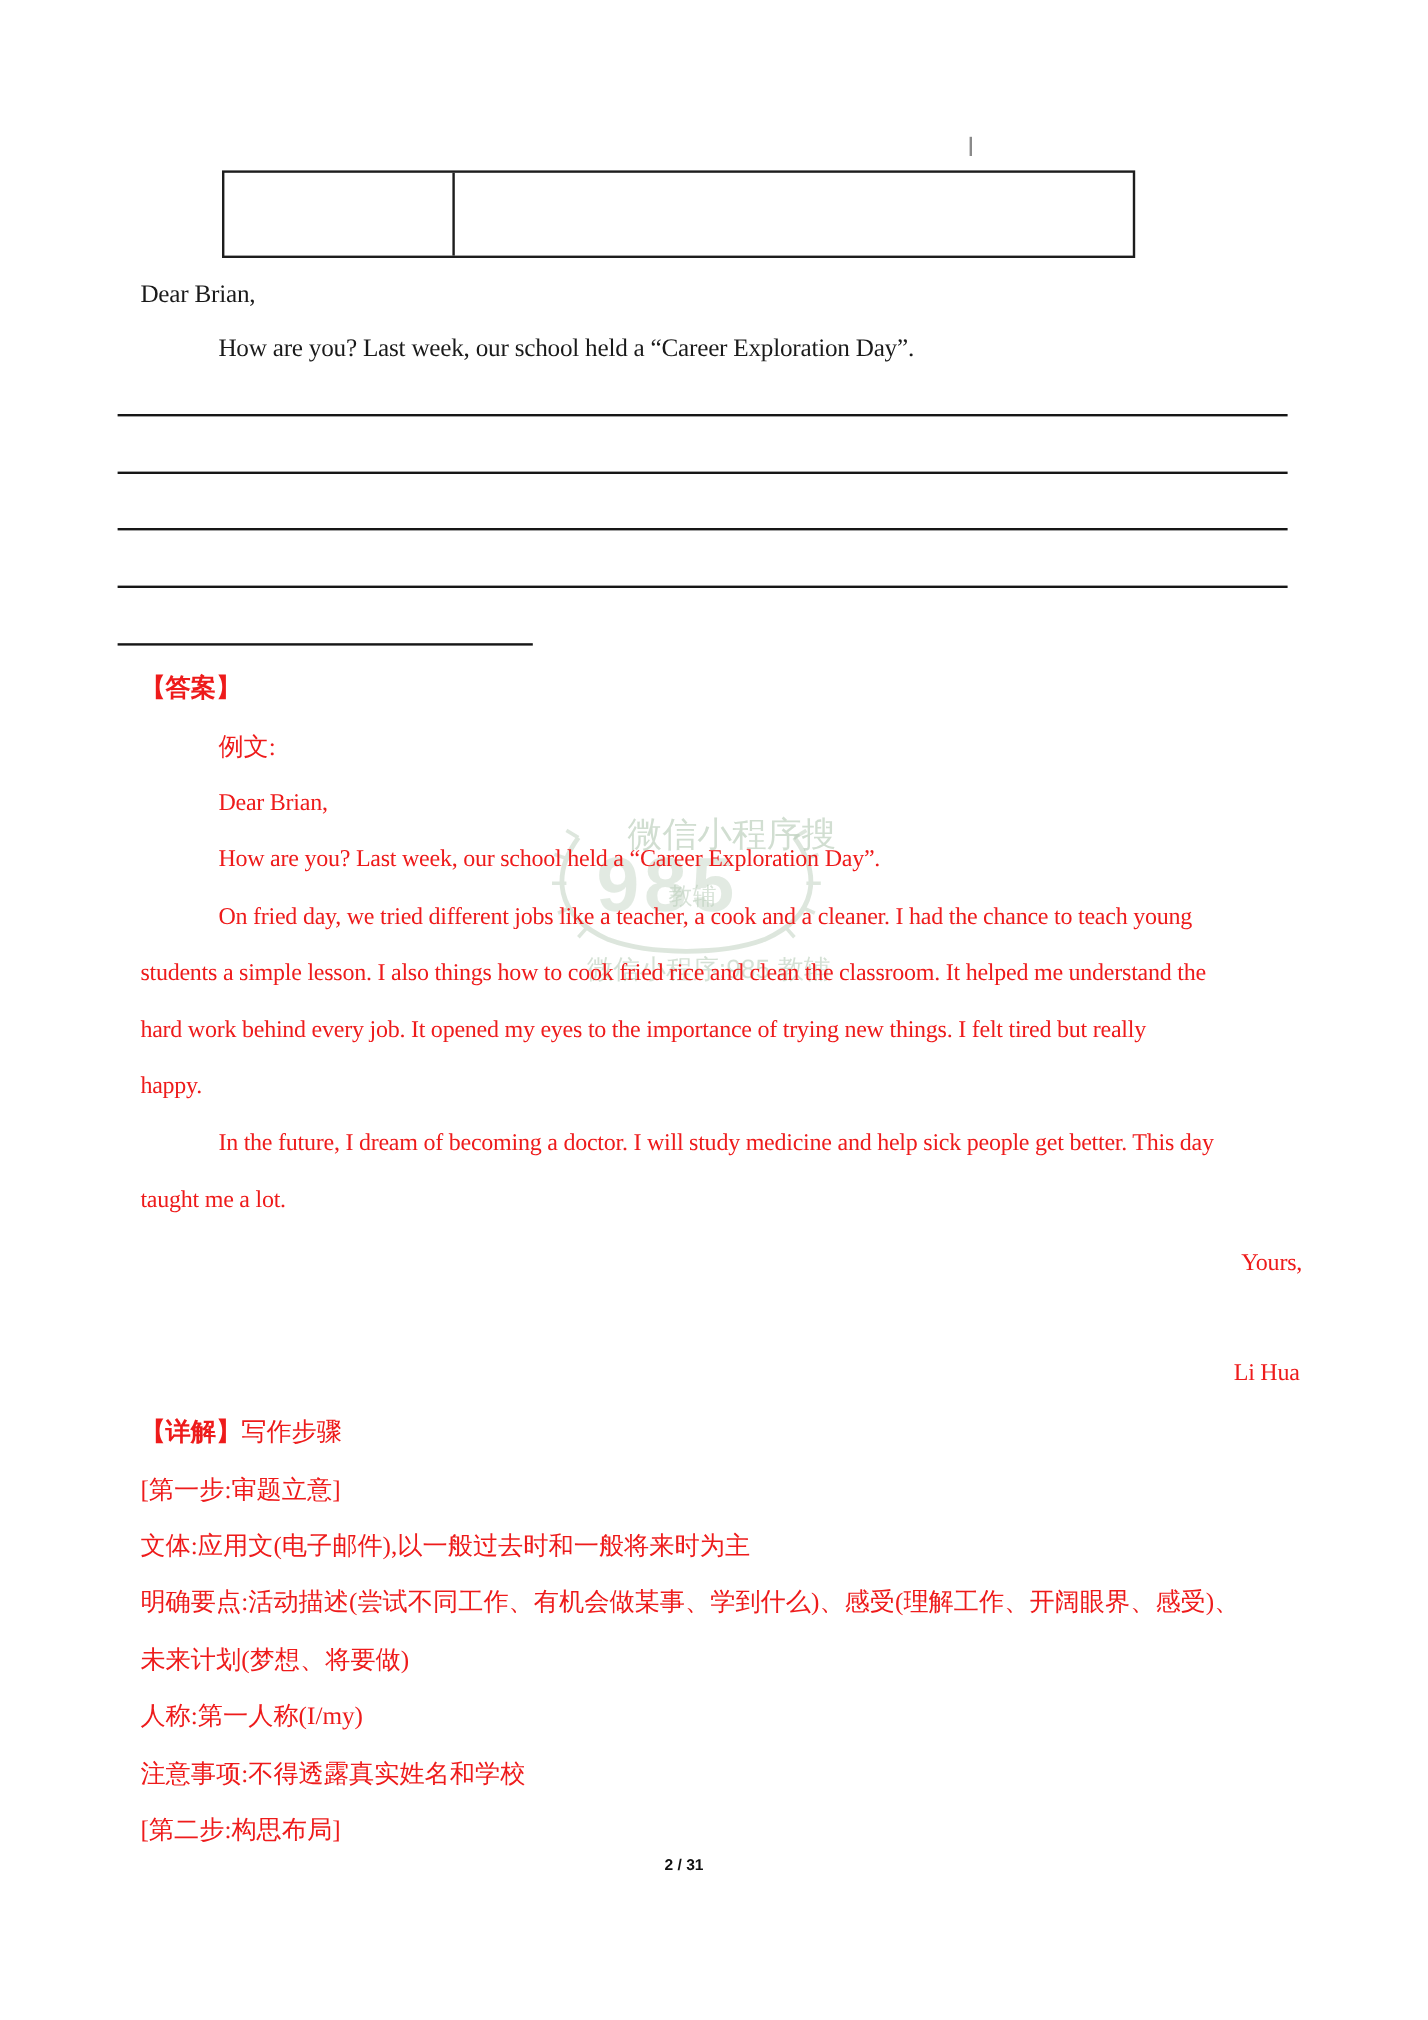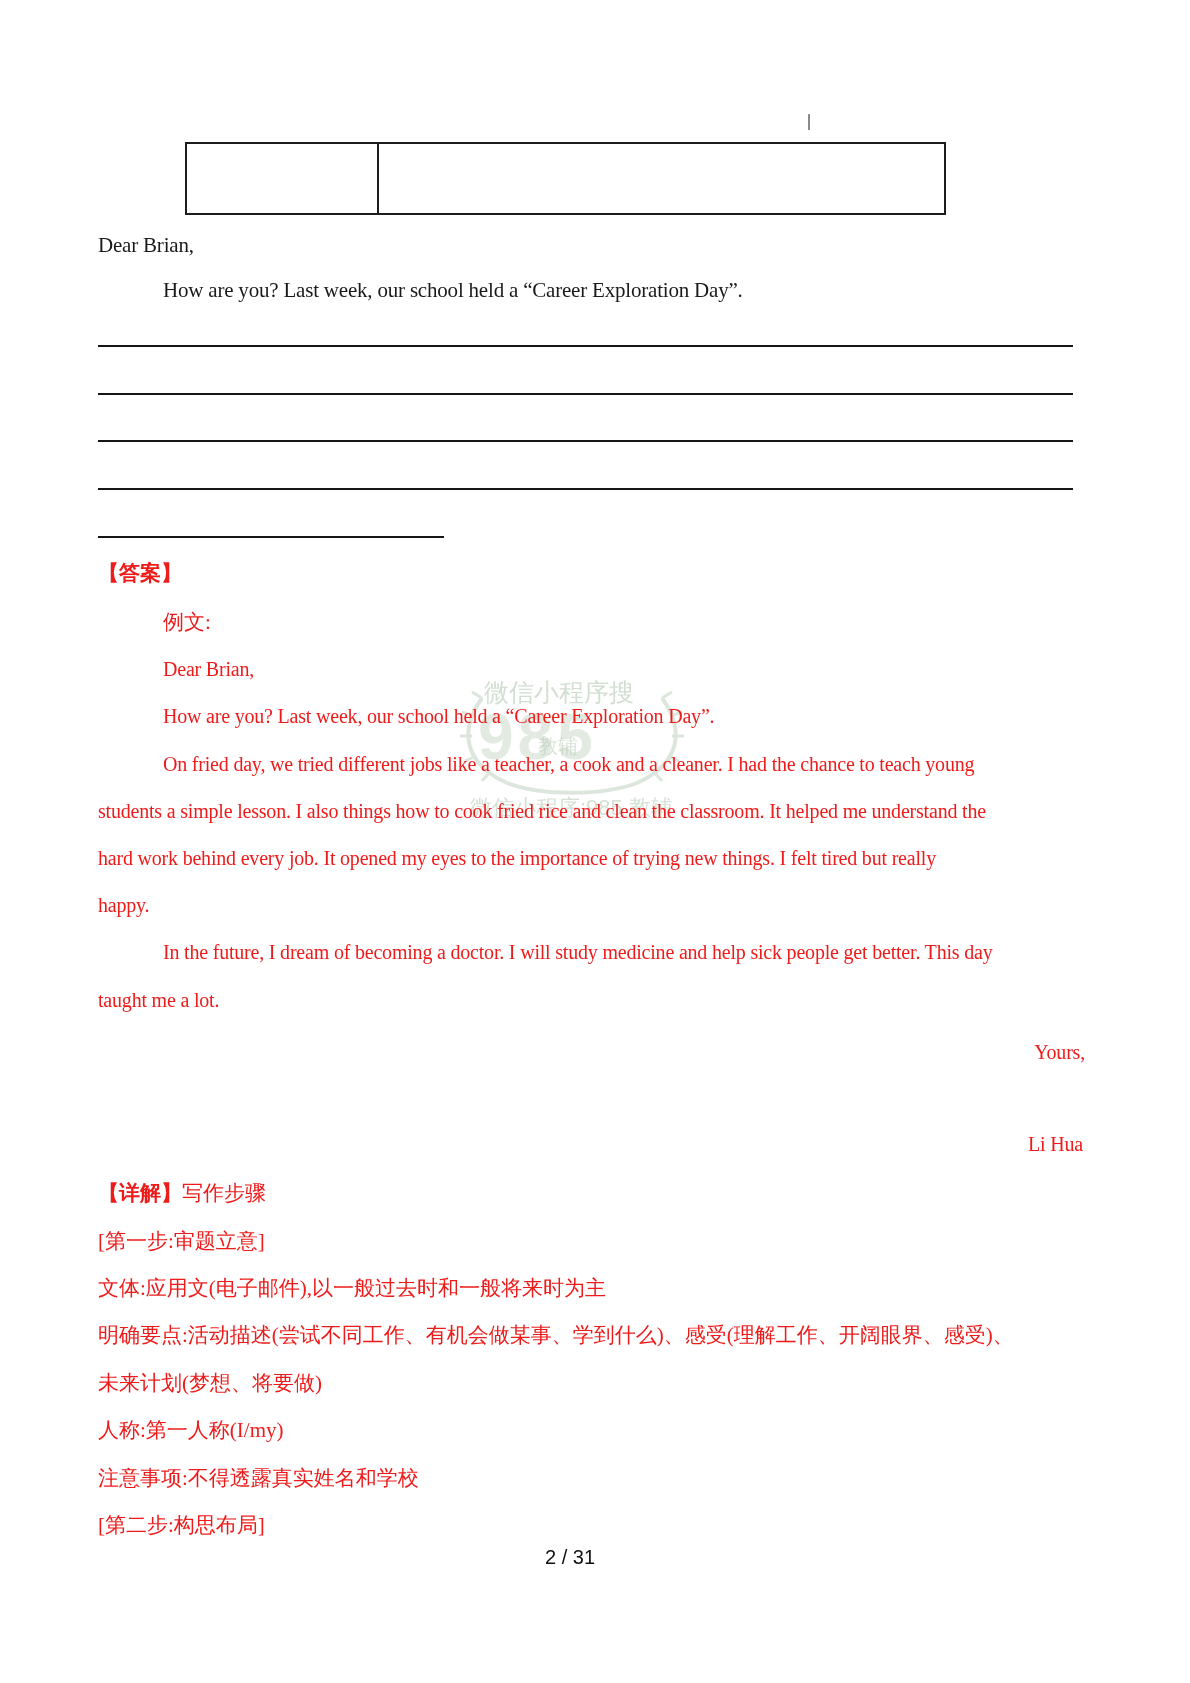--- a/index.html
+++ b/index.html
@@ -9,21 +9,21 @@
     --wm:#b9cdb9;
   }
   html,body{margin:0;padding:0;background:#ffffff;}
   .page{
     position:relative;
     width:1190px;height:1683px;
     background:#ffffff;
     overflow:hidden;
     font-family:"Liberation Serif","DejaVu Serif",serif;
   }
-  .abs{position:absolute;white-space:nowrap;}
+  .abs{position:absolute;white-space:nowrap;margin-left:19px;}
   .en{font-size:20px;line-height:28px;letter-spacing:-0.2px;color:var(--ink);}
   .zh{font-size:21px;line-height:28px;color:var(--ink);}
   .red{color:var(--red);}
   .bold{font-weight:bold;}
   .rule{position:absolute;height:0;border-top:2px solid var(--line);}
   .prompt-table{
     position:absolute;left:185px;top:142px;width:761px;height:73px;
     display:flex;border:2px solid #1d1d1d;box-sizing:border-box;
     background:#ffffff;z-index:2;
   }
@@ -34,29 +34,29 @@
   .cursor-tick{
     position:absolute;left:808px;top:114px;width:2px;height:16px;
     background:#8a8a8a;z-index:2;
   }
   .content{position:relative;z-index:1;}
   .watermark{position:absolute;z-index:0;color:var(--wm);
     font-family:"Liberation Sans","DejaVu Sans",sans-serif;}
   .footer{
     position:absolute;left:500px;top:1546px;width:140px;text-align:center;
     font-family:"Liberation Sans","DejaVu Sans",sans-serif;
-    font-weight:normal;font-size:20px;color:#111;
+    font-weight:bold;font-size:13px;color:#111;
   }
 </style>
 </head>
 <body>
 
 <div class="page">
 
-  <div class="watermark abs" style="left:484px;top:676px;font-size:25px;opacity:.65;">微信小程序搜</div>
+  <div class="watermark abs" style="left:504px;top:676px;font-size:29px;opacity:.65;">微信小程序搜</div>
   <div class="watermark abs" style="left:478px;top:700px;font-size:64px;font-weight:bold;opacity:.40;letter-spacing:4px;">985</div>
   <div class="watermark abs" style="left:538px;top:733px;font-size:20px;opacity:.55;">教辅</div>
   <svg class="watermark" style="left:452px;top:688px;opacity:.5;" width="240" height="110" viewBox="0 0 240 110">
     <path d="M30,10 C8,40 10,75 55,95 C90,108 150,108 185,95 C230,75 232,40 210,10" fill="none" stroke="#bccfbc" stroke-width="4"></path>
     <path d="M30,10 l-10,-6 M22,28 l-12,-4 M20,48 l-12,0 M24,68 l-11,5 M38,84 l-8,9 M210,10 l10,-6 M218,28 l12,-4 M220,48 l12,0 M216,68 l11,5 M202,84 l8,9" fill="none" stroke="#bccfbc" stroke-width="3"></path>
   </svg>
   <div class="watermark abs" style="left:470px;top:793px;font-size:22px;opacity:.6;">微信小程序:985 教辅</div>
 
   <div class="content">
 

